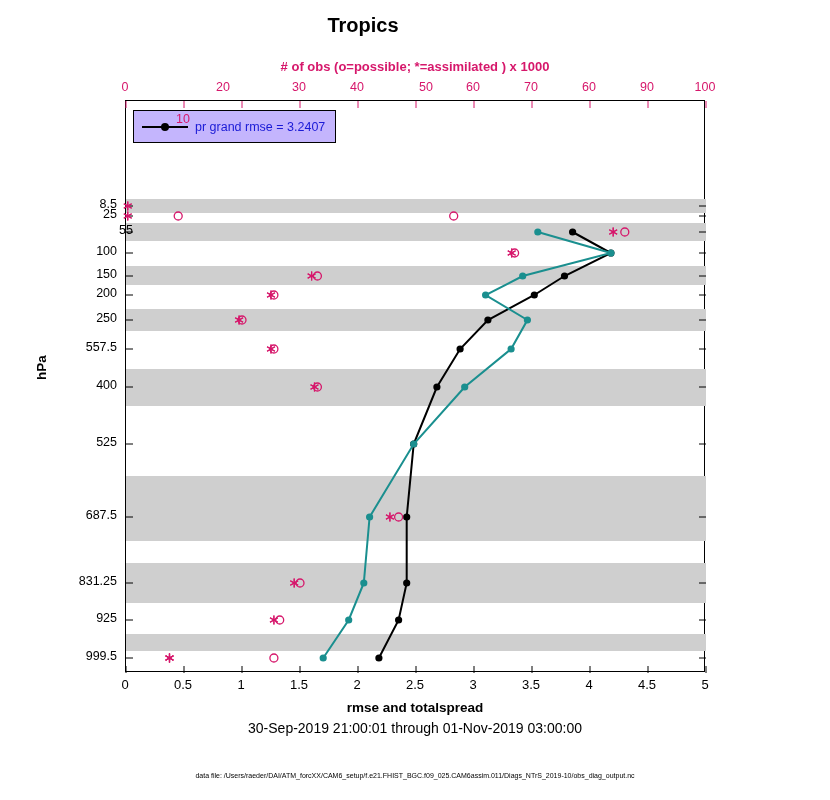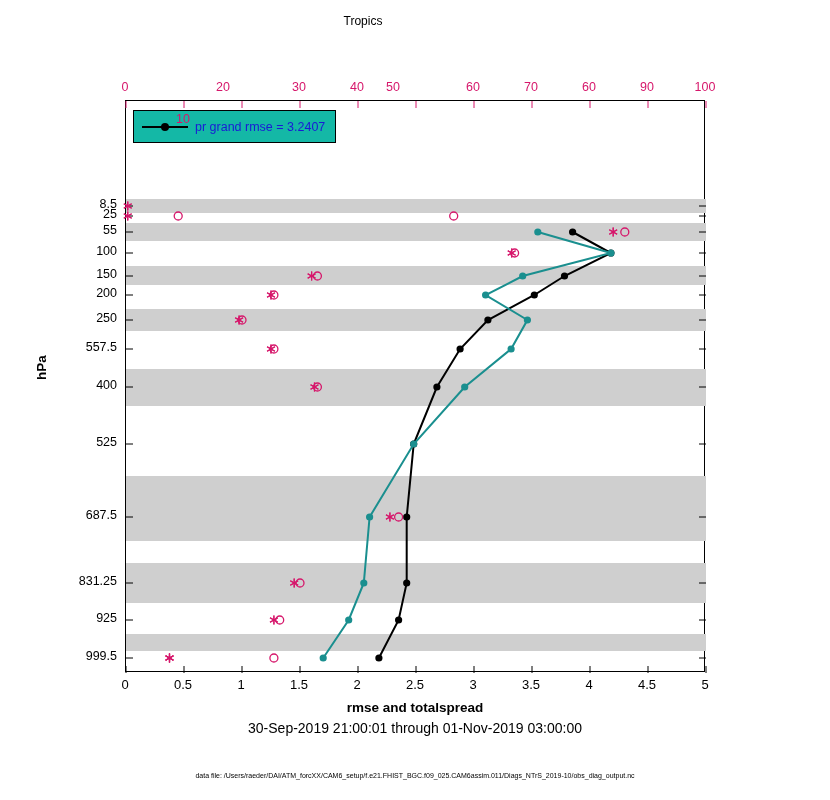--- a/index.html
+++ b/index.html
@@ -7,21 +7,21 @@
     width:830px;height:800px;
     background:#ffffff;
     font-family:"Liberation Sans", sans-serif;
     color:#000;
     overflow:hidden;
   }
   #page{position:relative;width:830px;height:800px;}
 
   .title1{
     position:absolute;left:0;top:14px;width:726px;text-align:center;
-    font-size:12px;font-weight:normal;
+    font-size:20px;font-weight:bold;
   }
   .title2{
     position:absolute;left:0;top:33px;width:830px;text-align:center;
     font-size:15px;font-weight:bold;
   }
   .toptitle{
     position:absolute;left:0;top:59px;width:830px;text-align:center;
     font-size:13px;font-weight:bold;color:#d6176b;
   }
 
@@ -53,35 +53,36 @@
     transform:rotate(-90deg);transform-origin:left top;
   }
   .footer{
     position:absolute;left:0;top:772px;width:830px;text-align:center;
     font-size:7px;color:#000;
   }
 
   
   #legend{
     position:absolute;left:133px;top:110px;
-    border:1px solid #000;background:#14b8a6;
+    border:1px solid #000;background:#c4b5fd;
     padding:6px 10px 6px 8px;
   }
   .legrow{display:flex;align-items:center;height:19px;}
   .legsym{width:46px;height:14px;position:relative;margin-right:7px;}
   .legline{position:absolute;left:0;top:6px;width:46px;height:2px;}
   .legdot{position:absolute;left:19px;top:3px;width:8px;height:8px;border-radius:50%;}
   .legtxt{font-size:12.5px;color:#1a1ad6;}
 </style>
 </head>
 <body>
 
 <div id="page">
 
   <div class="title1">Tropics</div>
+  <div class="toptitle"># of obs (o=possible; *=assimilated ) x 1000</div>
 
   <div id="plot">
     <svg class="layer" id="bands">
         <rect x="0" y="98" width="580" height="14" fill="#cfcfcf"></rect>
         <rect x="0" y="122" width="580" height="18" fill="#cfcfcf"></rect>
         <rect x="0" y="165" width="580" height="19" fill="#cfcfcf"></rect>
         <rect x="0" y="208" width="580" height="22" fill="#cfcfcf"></rect>
         <rect x="0" y="268" width="580" height="37" fill="#cfcfcf"></rect>
         <rect x="0" y="375" width="580" height="65" fill="#cfcfcf"></rect>
         <rect x="0" y="462" width="580" height="40" fill="#cfcfcf"></rect>
@@ -283,34 +284,34 @@
     <div class="tlab" style="left: 105px; top: 80px;">0</div>
     <div class="blab" style="left: 163px; top: 677px; text-align: center;">0.5</div>
     <div class="tlab" style="left: 163px; top: 80px; margin-top: 32px;">10</div>
     <div class="blab" style="left: 221px; top: 677px;">1</div>
     <div class="tlab" style="left: 203px; top: 80px;">20</div>
     <div class="blab" style="left: 279px; top: 677px;">1.5</div>
     <div class="tlab" style="left: 279px; top: 80px;">30</div>
     <div class="blab" style="left: 337px; top: 677px;">2</div>
     <div class="tlab" style="left: 337px; top: 80px;">40</div>
     <div class="blab" style="left: 395px; top: 677px; text-align: center;">2.5</div>
-    <div class="tlab" style="left: 373px; top: 80px; text-align: center;">50</div>
+    <div class="tlab" style="left: 406px; top: 80px; text-align: center;">50</div>
     <div class="blab" style="left: 453px; top: 677px;">3</div>
     <div class="tlab" style="left: 453px; top: 80px;">60</div>
     <div class="blab" style="left: 511px; top: 677px;">3.5</div>
     <div class="tlab" style="left: 511px; top: 80px;">70</div>
     <div class="blab" style="left: 569px; top: 677px;">4</div>
     <div class="tlab" style="left: 569px; top: 80px;">60</div>
     <div class="blab" style="left: 627px; top: 677px;">4.5</div>
     <div class="tlab" style="left: 627px; top: 80px;">90</div>
     <div class="blab" style="left: 685px; top: 677px;">5</div>
     <div class="tlab" style="left: 685px; top: 80px;">100</div>
     <div class="ylab" style="left: 47px; top: 197px;">8.5</div>
     <div class="ylab" style="left: 47px; top: 207px;">25</div>
-    <div class="ylab" style="left: 47px; top: 223px;">55</div>
+    <div class="ylab" style="left: 63px; top: 223px;">55</div>
     <div class="ylab" style="left: 47px; top: 244px;">100</div>
     <div class="ylab" style="left: 47px; top: 267px;">150</div>
     <div class="ylab" style="left: 47px; top: 286px;">200</div>
     <div class="ylab" style="left: 47px; top: 311px;">250</div>
     <div class="ylab" style="left: 47px; top: 340px;">557.5</div>
     <div class="ylab" style="left: 47px; top: 378px;">400</div>
     <div class="ylab" style="left: 47px; top: 435px;">525</div>
     <div class="ylab" style="left: 47px; top: 508px;">687.5</div>
     <div class="ylab" style="left: 47px; top: 574px;">831.25</div>
     <div class="ylab" style="left: 47px; top: 611px;">925</div>

